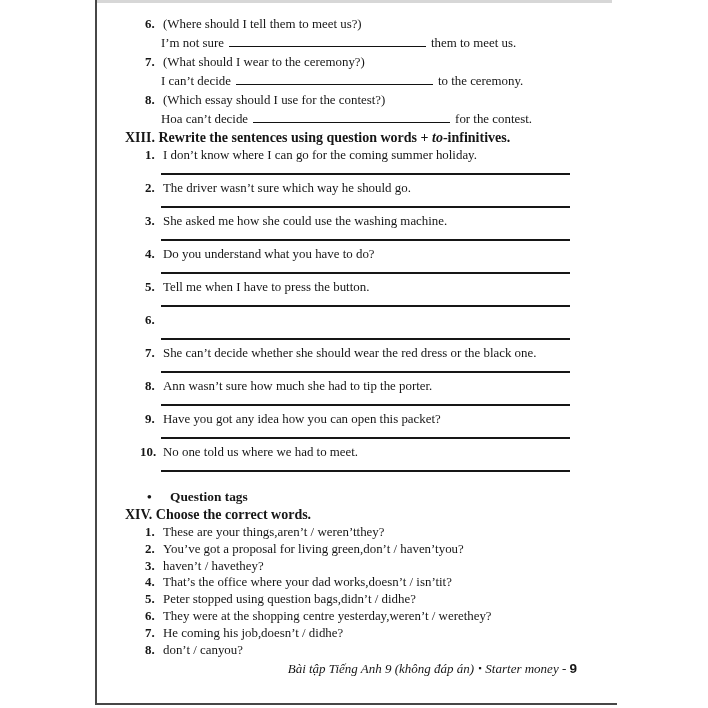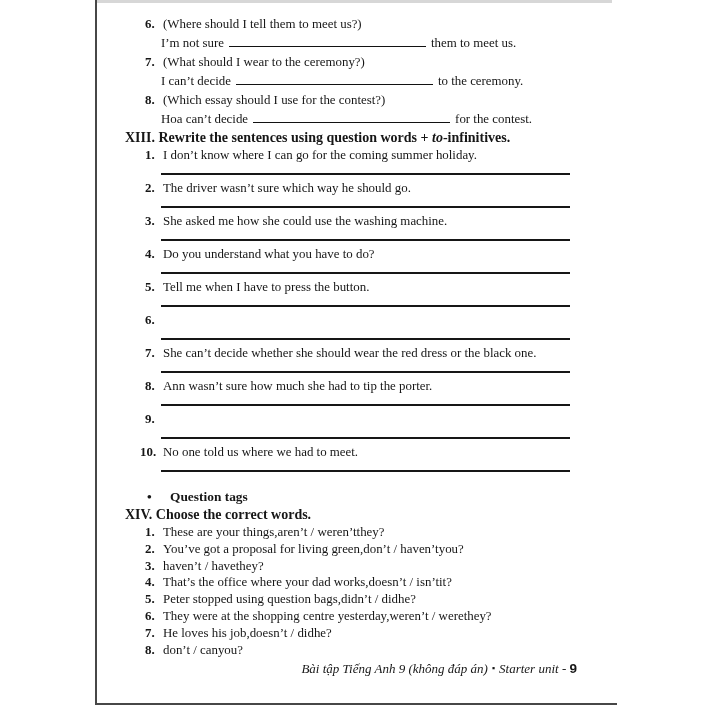--- a/index.html
+++ b/index.html
@@ -143,20 +143,21 @@
     <div class="q-item">
       <div class="q-row">
           <span class="num">8.</span>
           <span>Ann wasn’t sure how much she had to tip the porter.</span>
         </div>
       <div class="ans-line"></div>
     </div>
     <div class="q-item">
       <div class="q-row">
           <span class="num">9.</span>
+          <span>Have you got any idea how you can open this packet?</span>
         </div>
       <div class="ans-line"></div>
     </div>
     <div class="q-item">
       <div class="q-row">
           <span class="num wide">10.</span>
           <span>No one told us where we had to meet.</span>
         </div>
       <div class="ans-line"></div>
     </div>
@@ -199,28 +200,28 @@
         <span> he?</span>
     </div>
     <div class="c-row">
       <span class="num">6.</span>
         <span>They were at the shopping centre yesterday, </span>
         <span class="choice-bold">weren’t / were</span>
         <span> they?</span>
     </div>
     <div class="c-row">
       <span class="num">7.</span>
-        <span>He loves his job, </span>
+        <span>He coming his job, </span>
         <span class="choice-bold">doesn’t / did</span>
         <span> he?</span>
     </div>
     <div class="c-row">
       <span class="num">8.</span>
         <span class="choice-bold">don’t / can</span>
         <span> you?</span>
     </div>
   </div>
 
   <div class="footer">
-    <span>Bài tập Tiếng Anh 9 (không đáp án)</span><span class="sep">▪</span><span>Starter unit -</span> <span class="pagenum">9</span>
+    <span>Bài tập Tiếng Anh 9 (không đáp án)</span><span class="sep">▪</span><span>Starter money -</span> <span class="pagenum">9</span>
   </div>
 
 </div>
 
 </body></html>

